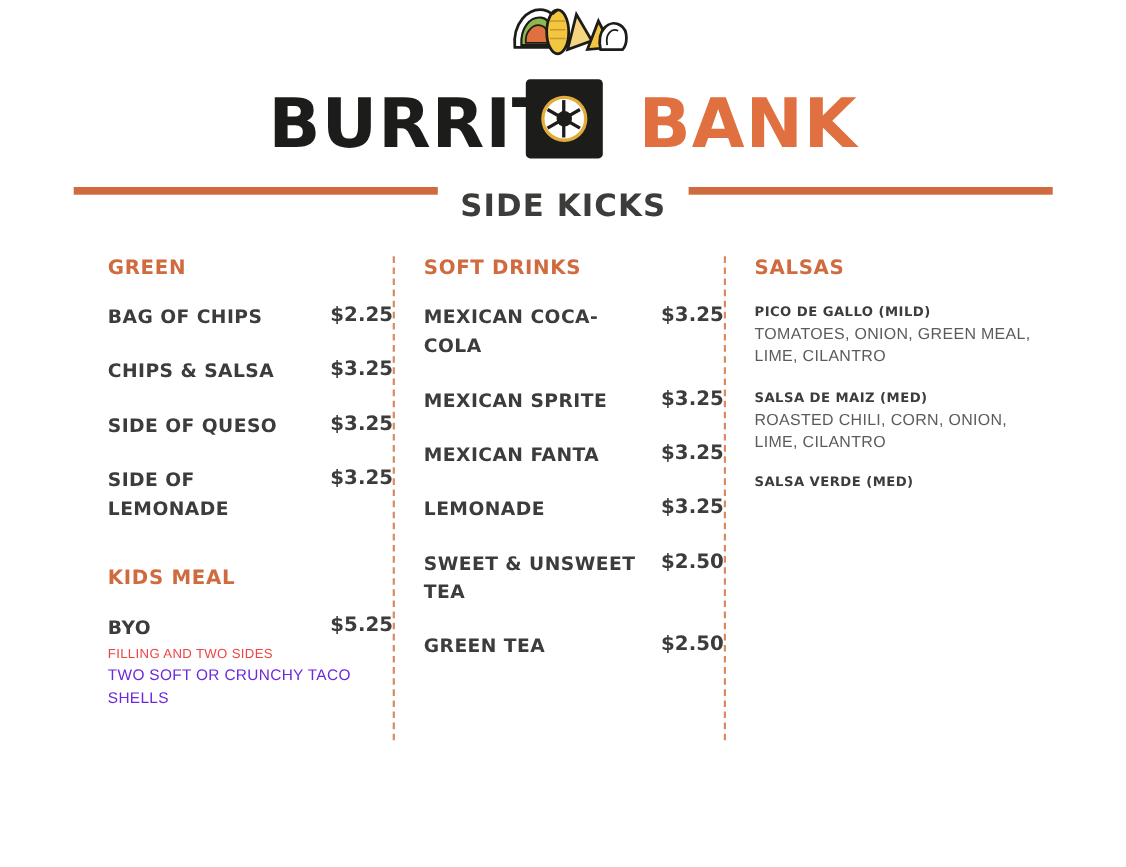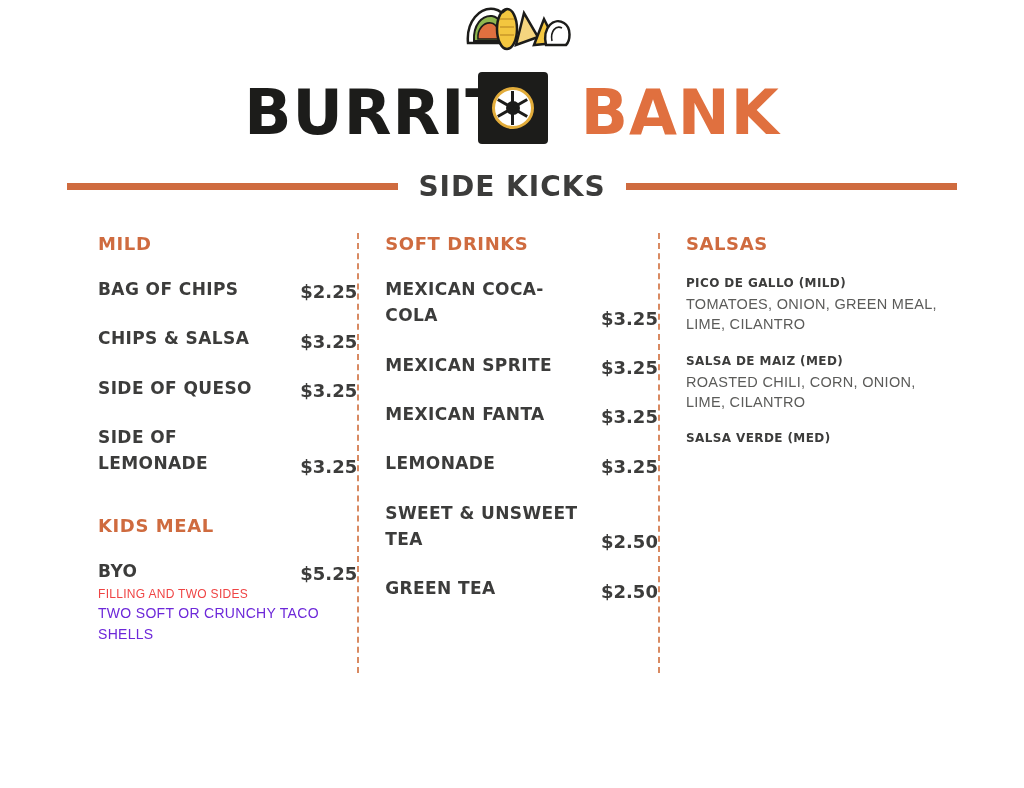--- a/index.html
+++ b/index.html
@@ -95,21 +95,21 @@
   }
   .spoke.s1 { transform: rotate(0deg); }
   .spoke.s2 { transform: rotate(60deg); }
   .spoke.s3 { transform: rotate(120deg); }
 
   .food-svg { position: absolute; left: 8px; top: 0; }
 
   
   .title-row {
     display: flex;
-    align-items: center;
+    align-items: flex-start;
     width: 890px;
     margin: 26px auto 0 auto;
   }
   .rule {
     flex: 1;
     height: 7px;
     background: #cf6b3f;
   }
   .section-title {
     font-family: "DejaVu Sans", sans-serif;
@@ -150,21 +150,21 @@
     font-size: 18px;
     letter-spacing: 0.6px;
     color: #cf6b3f;
     margin-bottom: 22px;
   }
   .cat-head.second { margin-top: 38px; }
 
   .item {
     display: flex;
     justify-content: space-between;
-    align-items: flex-end;
+    align-items: flex-start;
     margin-bottom: 23px;
   }
   .item-name {
     font-family: "DejaVu Sans", sans-serif;
     font-weight: bold;
     font-size: 17px;
     letter-spacing: 0.4px;
     color: #3c3c3b;
     line-height: 1.55;
     max-width: 185px;
@@ -254,21 +254,21 @@
 
 <div class="title-row">
   <div class="rule"></div>
   <div class="section-title">SIDE KICKS</div>
   <div class="rule"></div>
 </div>
 
 <div class="columns">
 
   <div class="col col-sides">
-    <div class="cat-head">MILD</div>
+    <div class="cat-head">GREEN</div>
 
     <div class="item">
       <span class="item-name">BAG OF CHIPS</span>
       <span class="item-price">$2.25</span>
     </div>
     <div class="item">
       <span class="item-name">CHIPS &amp; SALSA</span>
       <span class="item-price">$3.25</span>
     </div>
     <div class="item">

